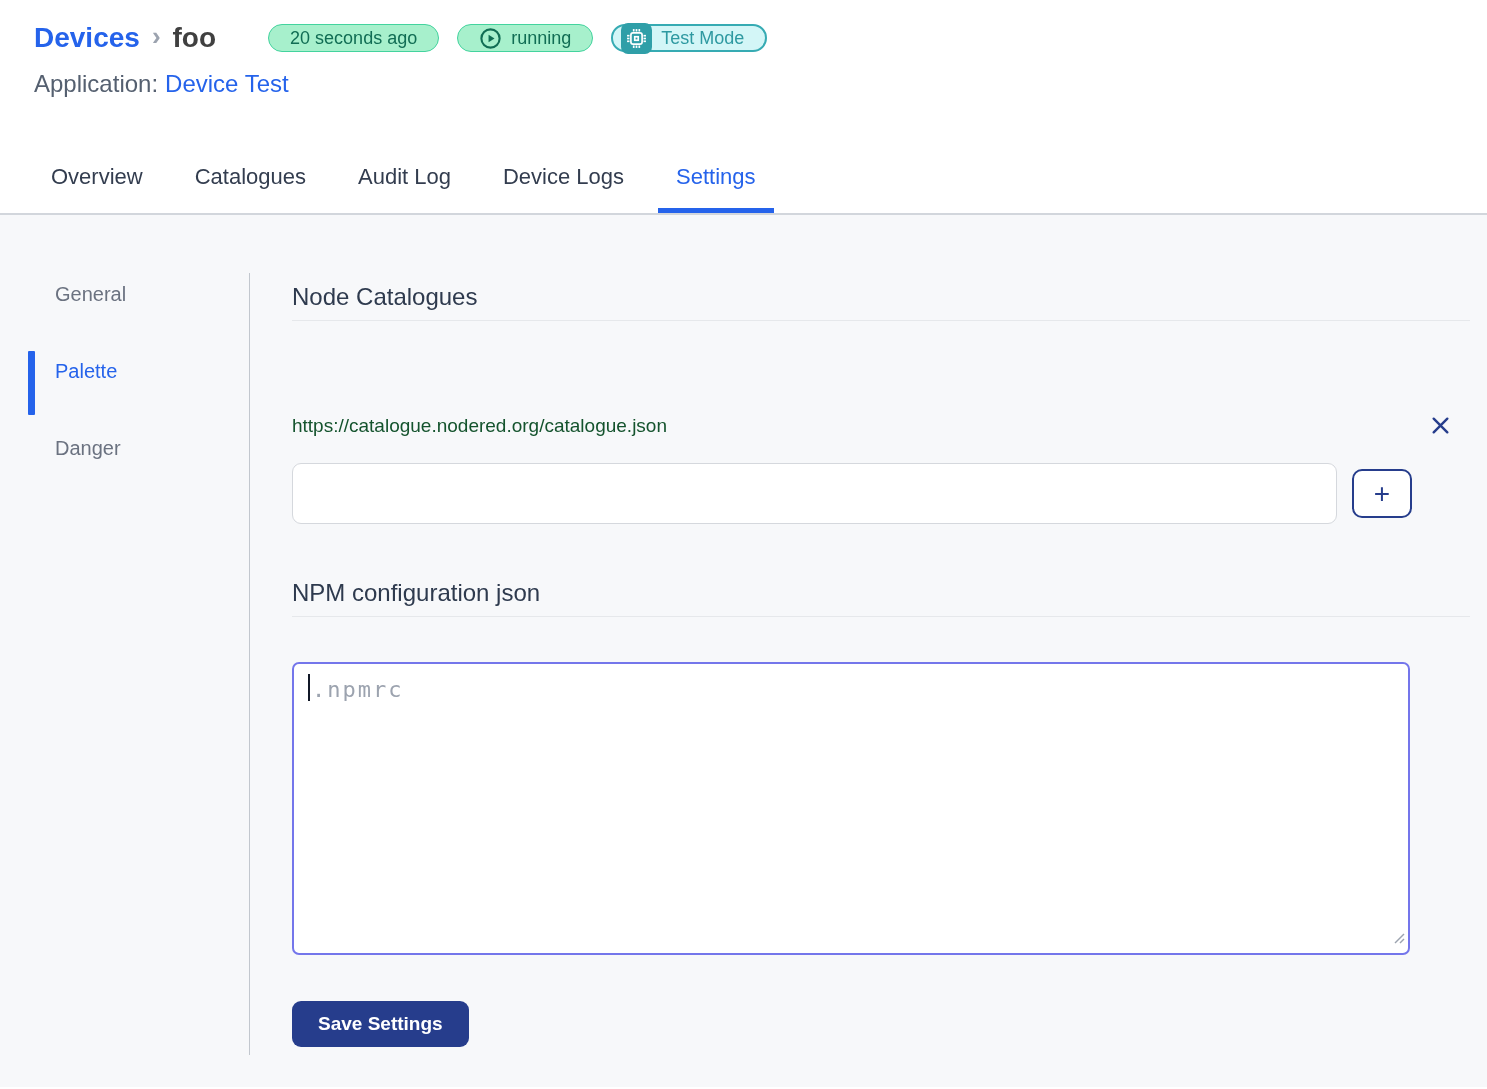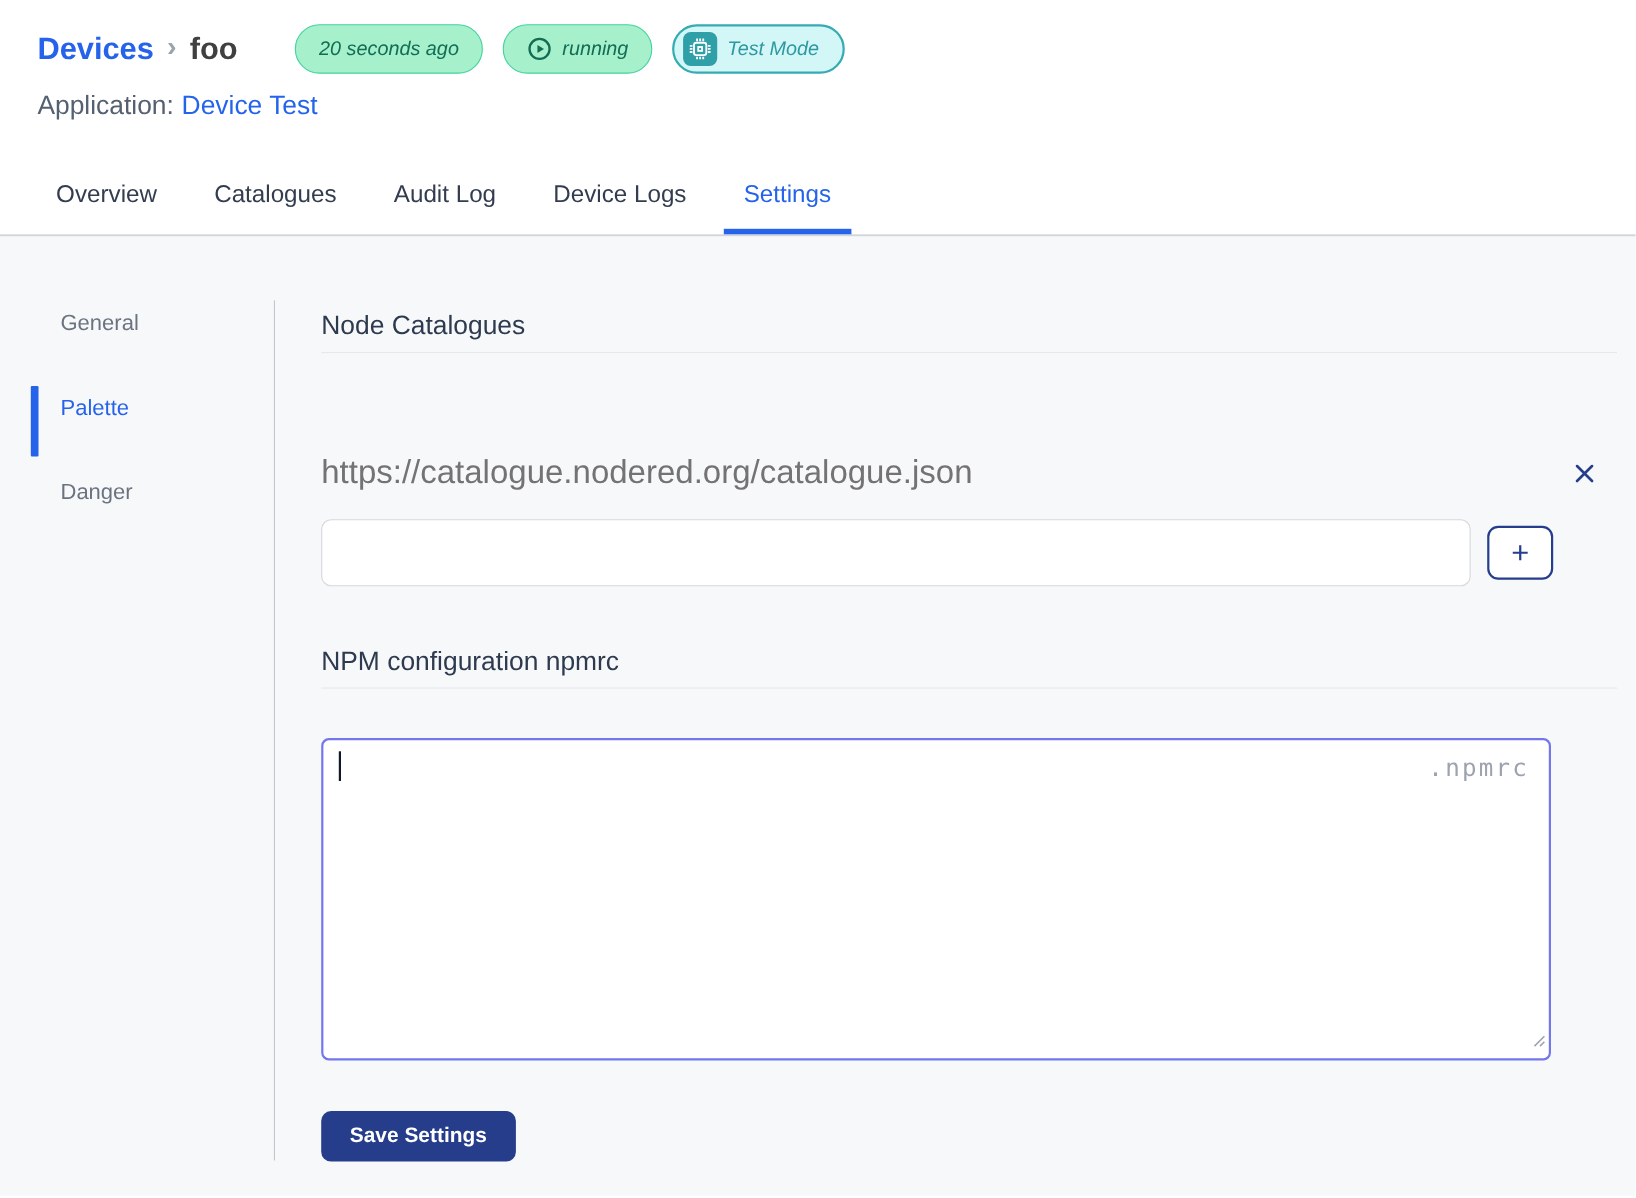--- a/index.html
+++ b/index.html
@@ -14,22 +14,22 @@
   
   .page-header { background: #ffffff; padding: 22px 34px 0 34px; height: 140px; }
   .bc-row { display: flex; align-items: center; }
   .breadcrumb { font-size: 28px; font-weight: bold; display: flex; align-items: center; gap: 12px; }
   .bc-parent { color: #2563EB; text-decoration: none; cursor: pointer; }
   .bc-sep { color: #9CA3AF; font-weight: bold; font-size: 26px; transform: translateY(-2px); }
   .bc-current { color: #404040; }
 
   .badge {
     display: inline-flex; align-items: center; gap: 9px;
-    height: 45px; padding: 0 21px; border-radius: 23px;
-    font-size: 18px; white-space: nowrap; font-style: italic;
+    height: 28px; padding: 0 21px; border-radius: 23px;
+    font-size: 18px; white-space: nowrap;
   }
   .badge.green { background: #A7F0CC; border: 1.5px solid #43D39E; color: #116D54; }
   .badge.teal  { background: #D3F6F7; border: 2px solid #36ABB3; color: #2E99A1; padding-left: 8px; }
   .badge.first { margin-left: 52px; }
   .badge + .badge { margin-left: 18px; }
   .badge .icon { display: inline-flex; align-items: center; }
   .chip-box { width: 31px; height: 31px; border-radius: 7px; background: #2F9FA8;
               display: inline-flex; align-items: center; justify-content: center; }
 
   .app-row { margin-top: 16px; font-size: 24px; color: #556070; }
@@ -63,21 +63,21 @@
   }
 
   .main { margin-left: 42px; width: 1178px; padding-top: 68px; }
 
   h2.section-title {
     font-size: 24px; font-weight: 400; color: #2E3A4E;
     padding-bottom: 9px; border-bottom: 1px solid #E6E8EB;
   }
 
   .catalogue-row { display: flex; align-items: center; margin-top: 92px; }
-  .catalogue-url { flex: 1; font-size: 30px; color: #737373; }
+  .catalogue-url { flex: 1; font-size: 19px; color: #14532d; }
   .icon-col { width: 60px; margin-left: 15px; display: flex; justify-content: center; }
   .remove-btn { background: none; border: none; cursor: pointer; display: flex; padding: 2px; }
 
   .add-row { display: flex; align-items: center; margin-top: 25px; }
   .catalogue-input {
     width: 1045px; height: 61px; background: #fff;
     border: 1px solid #D5D8DD; border-radius: 9px;
     font-size: 22px; padding: 0 18px; color: #1F2937; outline: none;
     font-family: "Liberation Sans", sans-serif;
   }
@@ -89,21 +89,21 @@
     font-family: "Liberation Sans", sans-serif;
   }
 
   .npm-title { margin-top: 55px; }
 
   .textarea-wrap { position: relative; margin-top: 45px; width: 1118px; height: 293px; }
   .npm-textarea {
     width: 100%; height: 100%; resize: none; background: #fff;
     border: 2px solid #7476EB; border-radius: 7px; outline: none;
     font-family: "DejaVu Sans Mono", monospace; font-size: 22px;
-    color: #1F2937; padding: 13px 18px; text-align: right;
+    color: #1F2937; padding: 13px 18px;
   }
   .npm-textarea::placeholder { color: #9CA3AF; letter-spacing: 2px; }
   .caret { position: absolute; left: 16px; top: 12px; width: 2px; height: 27px; background: #111827; }
   .resize-handle { position: absolute; right: 4px; bottom: 6px; }
 
   .save-btn {
     margin-top: 46px; height: 46px; padding: 0 26px;
     background: #263D8C; color: #ffffff; border: none; border-radius: 9px;
     font-size: 19px; font-weight: bold; cursor: pointer;
     font-family: "Liberation Sans", sans-serif;
@@ -204,21 +204,21 @@
       </span>
     </div>
 
     <div class="add-row">
       <input class="catalogue-input" type="text" value="" style="">
       <button class="add-btn">
         <span>+</span>
       </button>
     </div>
 
-    <h2 class="section-title npm-title">NPM configuration npmrc</h2>
+    <h2 class="section-title npm-title">NPM configuration json</h2>
 
     <div class="textarea-wrap">
       <textarea class="npm-textarea" placeholder=".npmrc" style=""></textarea>
       <span class="caret"></span>
       <span class="resize-handle">
         <svg width="14" height="14" viewBox="0 0 14 14">
           <line x1="12" y1="3" x2="3" y2="12" stroke="#9CA3AF" stroke-width="1.4"></line>
           <line x1="12" y1="8" x2="8" y2="12" stroke="#9CA3AF" stroke-width="1.4"></line>
         </svg>
       </span>

